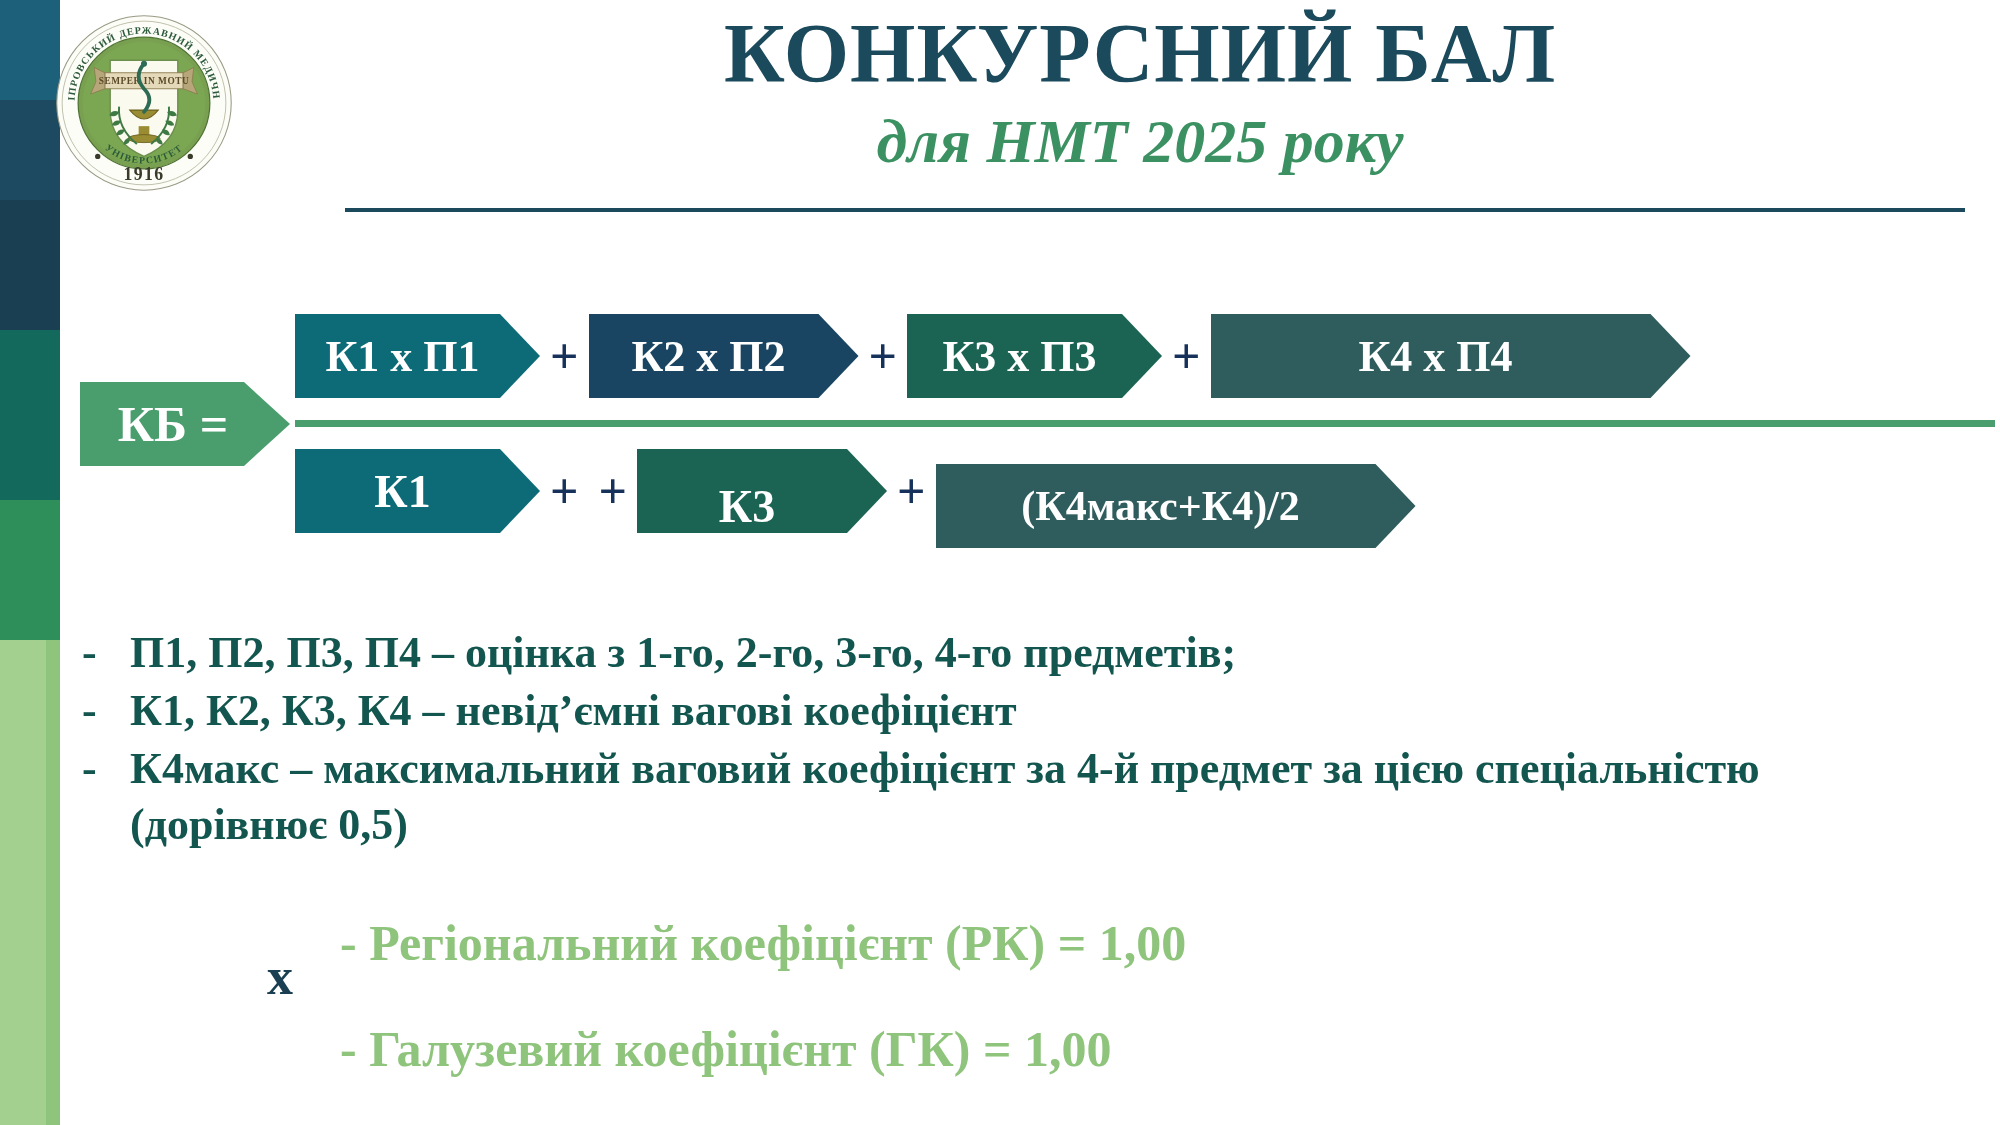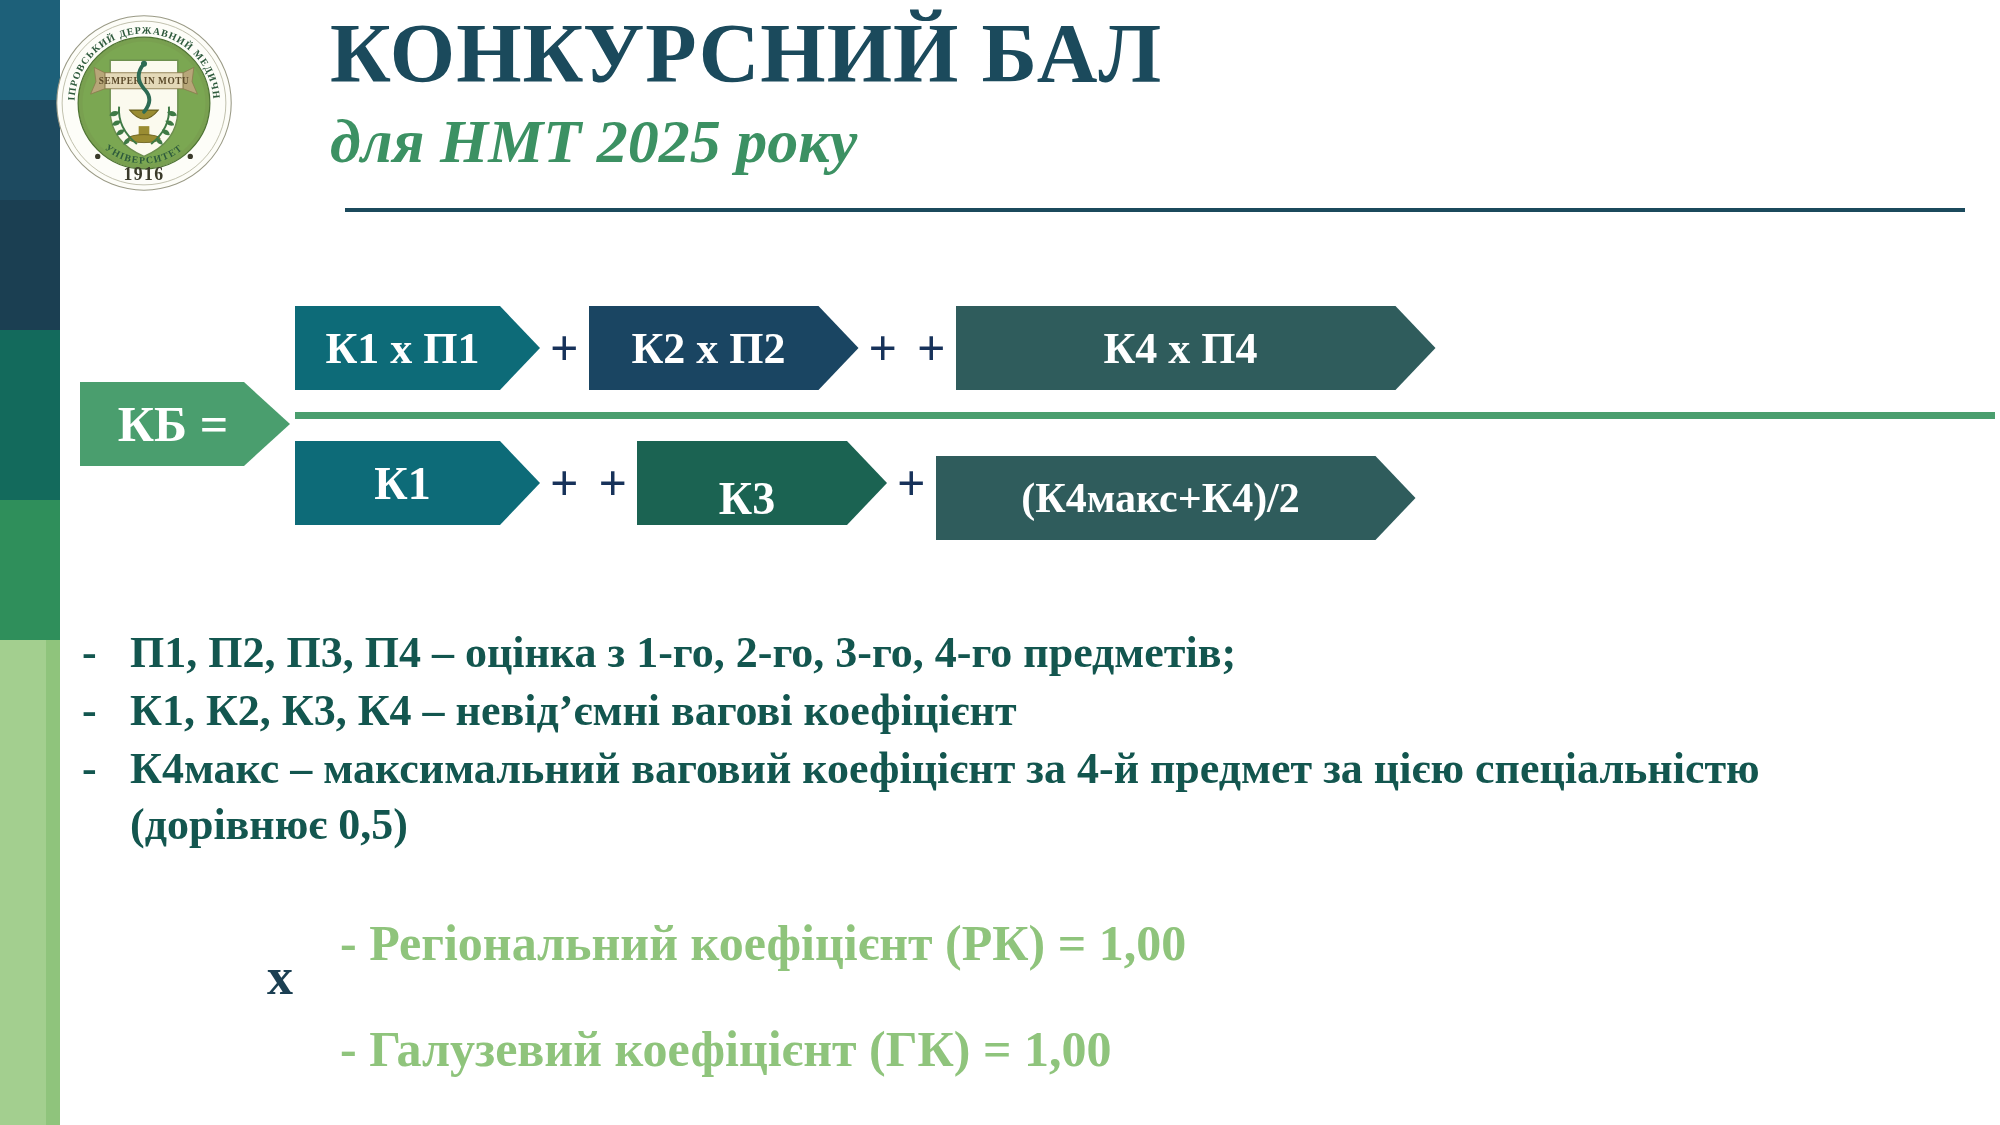--- a/index.html
+++ b/index.html
@@ -40,21 +40,21 @@
     left: 55px; top: 14px;
     width: 178px; height: 178px;
   }
   .logo-wrap svg { width: 178px; height: 178px; display: block; }
 
   
   .title-block {
     position: absolute;
     left: 330px; top: 10px;
     width: 1620px;
-    text-align: left;
+    text-align: center;
   }
   .main-title {
     font-family: "Liberation Serif", "DejaVu Serif", serif;
     font-size: 84px;
     font-weight: 700;
     color: #1b4a5c;
     letter-spacing: 1px;
     line-height: 1.05;
     white-space: nowrap;
   }
@@ -90,21 +90,21 @@
     color: #ffffff;
     font-size: 50px;
     font-weight: 700;
     display: flex; align-items: center; justify-content: center;
     padding-right: 24px;
     clip-path: polygon(0 0, calc(100% - 46px) 0, 100% 50%, calc(100% - 46px) 100%, 0 100%);
   }
 
   .fraction {
     position: absolute;
-    left: 235px; top: 0;
+    left: 235px; top: 8px;
     width: 1700px; height: 255px;
   }
   .frac-row {
     position: absolute;
     left: 0; width: 1700px;
     display: flex; align-items: center;
   }
   .frac-row.num { top: 0; height: 96px; }
   .frac-row.den { top: 135px; height: 96px; }
 
@@ -281,20 +281,23 @@
 
       <div class="frac-row num">
         <div class="chip c-teal w-num1">
           <span>К1 х П1</span>
         </div>
         <div class="plus">+</div>
         <div class="chip c-navy w-num2">
           <span>К2 х П2</span>
         </div>
         <div class="plus">+</div>
+        <div class="chip c-green w-num3">
+          <span>К3 х П3</span>
+        </div>
         <div class="plus">+</div>
         <div class="chip c-slate w-num4">
           <span>К4 х П4</span>
         </div>
       </div>
 
       <div class="frac-bar"></div>
 
       <div class="frac-row den">
         <div class="chip c-teal w-den1 den-chip">

